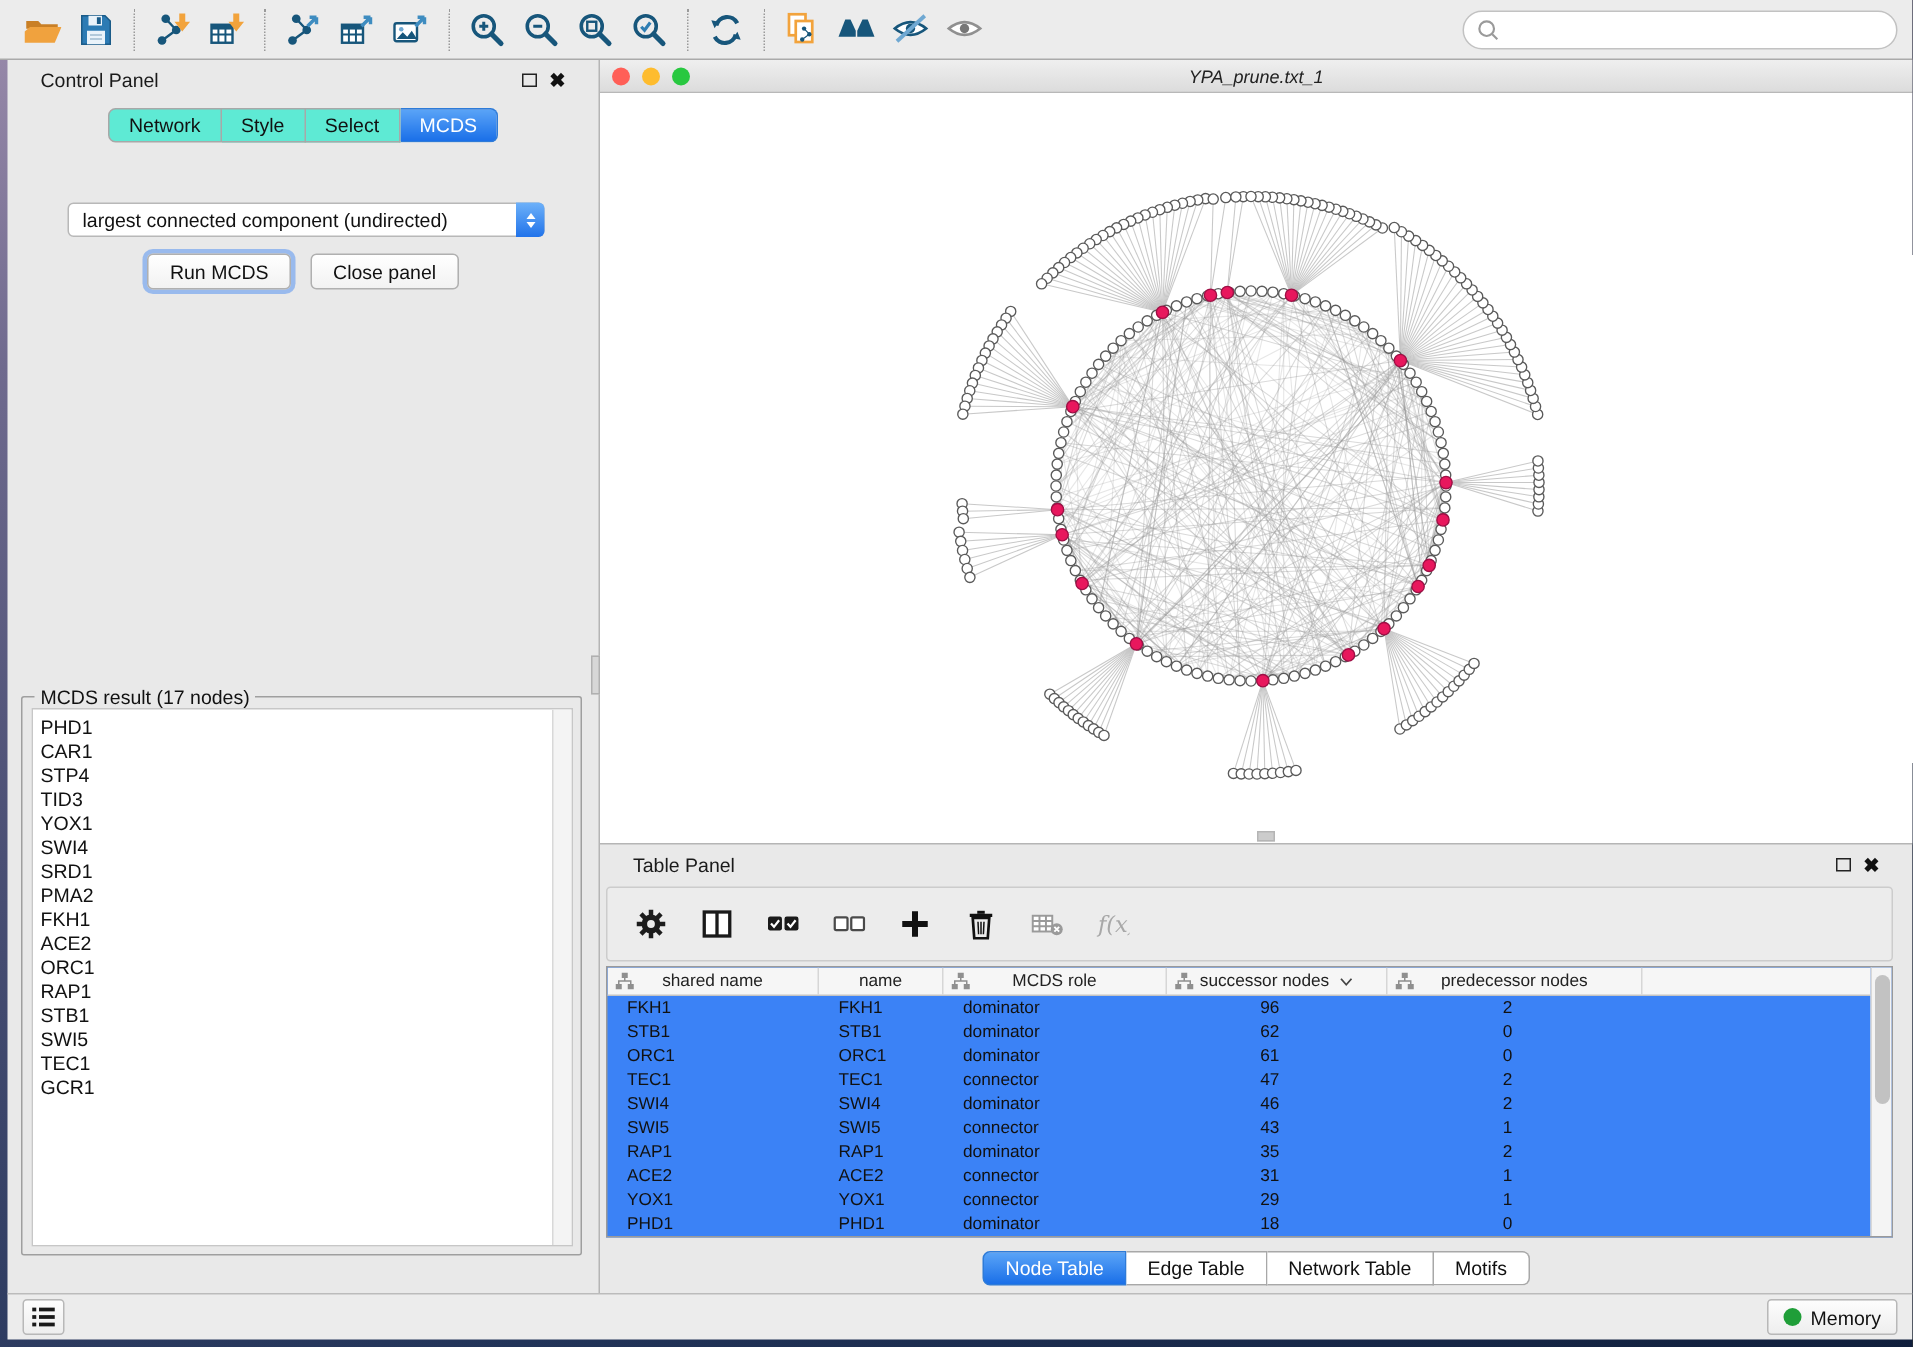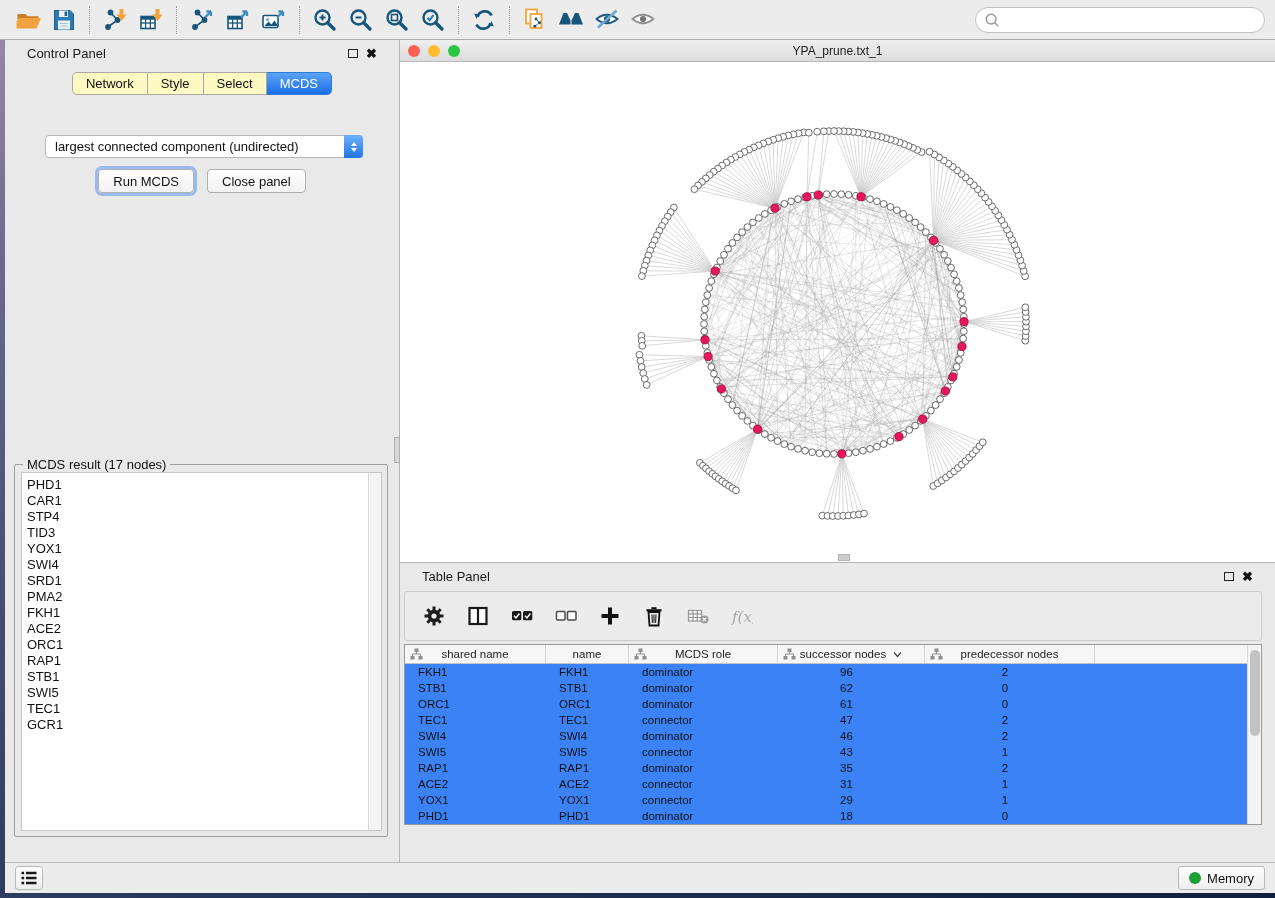--- a/index.html
+++ b/index.html
@@ -22,21 +22,21 @@
   
   .workspace { position:absolute; top:40px; left:5px; right:0; bottom:36px; display:flex; }
 
   
   .cpanel { position:relative; width:395px; background:#e9e9e9; border-right:1px solid #b5b5b5; }
   .panel-head { height:26px; display:flex; align-items:center; padding:0 22px; font-size:13px; color:#1a1a1a; }
   .panel-head .ph-btns { margin-left:auto; display:flex; gap:8px; align-items:center; }
   .float-glyph { width:10px; height:9px; border:1.6px solid #222; display:inline-block; }
   .close-glyph { font-size:13px; font-weight:bold; color:#111; line-height:1; }
   .cp-tabs { position:absolute; top:32px; left:0; right:0; display:flex; justify-content:center; }
-  .cp-tab { font-size:13px; padding:3px 13px; background:#fef9c3; border:1px solid #a8a8a8; border-left:none;
+  .cp-tab { font-size:13px; padding:3px 13px; background:#5eead4; border:1px solid #a8a8a8; border-left:none;
     color:#111; cursor:pointer; }
   .cp-tab:first-child { border-left:1px solid #a8a8a8; border-radius:5px 0 0 5px; }
   .cp-tab:last-child { border-radius:0 5px 5px 0; }
   .cp-tab.sel { background:linear-gradient(#5aa4f7,#1a6fe8); color:#fff; border-color:#2e7bd8; }
   .opt-label { position:absolute; top:74px; left:0; right:0; text-align:center; font-size:13px; color:#111; }
   .criterion { position:absolute; top:95px; left:40px; width:318px; height:23px; background:#fff;
     border:1px solid #b8b8b8; border-radius:4px; display:flex; align-items:center; cursor:pointer; }
   .criterion .val { flex:1; font-size:13px; padding-left:9px; color:#111; white-space:nowrap; }
   .stepper { width:19px; height:23px; margin-right:-1px; border-radius:0 4px 4px 0;
     background:linear-gradient(#6db1f9,#2173ea); display:flex; flex-direction:column;
@@ -61,21 +61,21 @@
   .rstack { flex:1; display:flex; flex-direction:column; position:relative; }
   .splitter { position:absolute; left:-6px; top:397px; width:6px; height:26px; background:#d7d7d7;
     border:1px solid #b0b0b0; z-index:5; cursor:col-resize; }
 
   
   .netwin { height:522px; display:flex; flex-direction:column; background:#fff; }
   .net-titlebar { height:22px; background:linear-gradient(#efefef,#dcdcdc); border-bottom:1px solid #b8b8b8;
     display:flex; align-items:center; padding:0 8px; position:relative; }
   .lights { display:flex; gap:8px; }
   .light { width:12px; height:12px; border-radius:50%; }
-  .net-title { position:absolute; left:0; right:0; text-align:center; font-size:12px; color:#222; }
+  .net-title { position:absolute; left:0; right:0; text-align:center; font-size:12px; color:#222;font-style:italic; }
   .net-canvas { flex:1; position:relative; background:#fff; }
   .net-canvas svg { display:block; }
   .net-hthumb { position:absolute; left:50%; bottom:1px; width:12px; height:7px; background:#ccc; border:1px solid #b5b5b5; }
 
   
   .tpanel { flex:1; background:#e9e9e9; border-top:1px solid #b5b5b5; position:relative; }
   .tp-toolbar { position:absolute; top:28px; left:4px; right:13px; height:50px; background:#ececec;
     border:1px solid #ccc; border-radius:3px; display:flex; align-items:center; padding:0 14px; gap:14px; }
   .tp-btn { width:30px; height:30px; border:none; background:transparent; display:flex;
     align-items:center; justify-content:center; cursor:pointer; }
@@ -1331,20 +1331,26 @@
                     <div class="td num" style="width: 147px;">18</div>
                     <div class="td num" style="width: 170px;">0</div>
                   </div>
                 </div>
             </div>
             <div class="tbl-scroll">
                 <div class="tbl-thumb"></div>
               </div>
           </div>
         </div>
+        <div class="tp-tabs" id="tp-tabs">
+            <div class="tp-tab sel">Node Table</div>
+            <div class="tp-tab">Edge Table</div>
+            <div class="tp-tab">Network Table</div>
+            <div class="tp-tab">Motifs</div>
+          </div>
       </div>
     </div>
   </div>
 
   <div class="statusbar">
     <button class="list-btn">
       <svg viewBox="0 0 24 24" width="20" height="20">
           <g fill="#1a1a1a">
             <rect x="3" y="4.5" width="3.2" height="3"></rect>
             <rect x="8.4" y="4.5" width="12.6" height="3"></rect>

